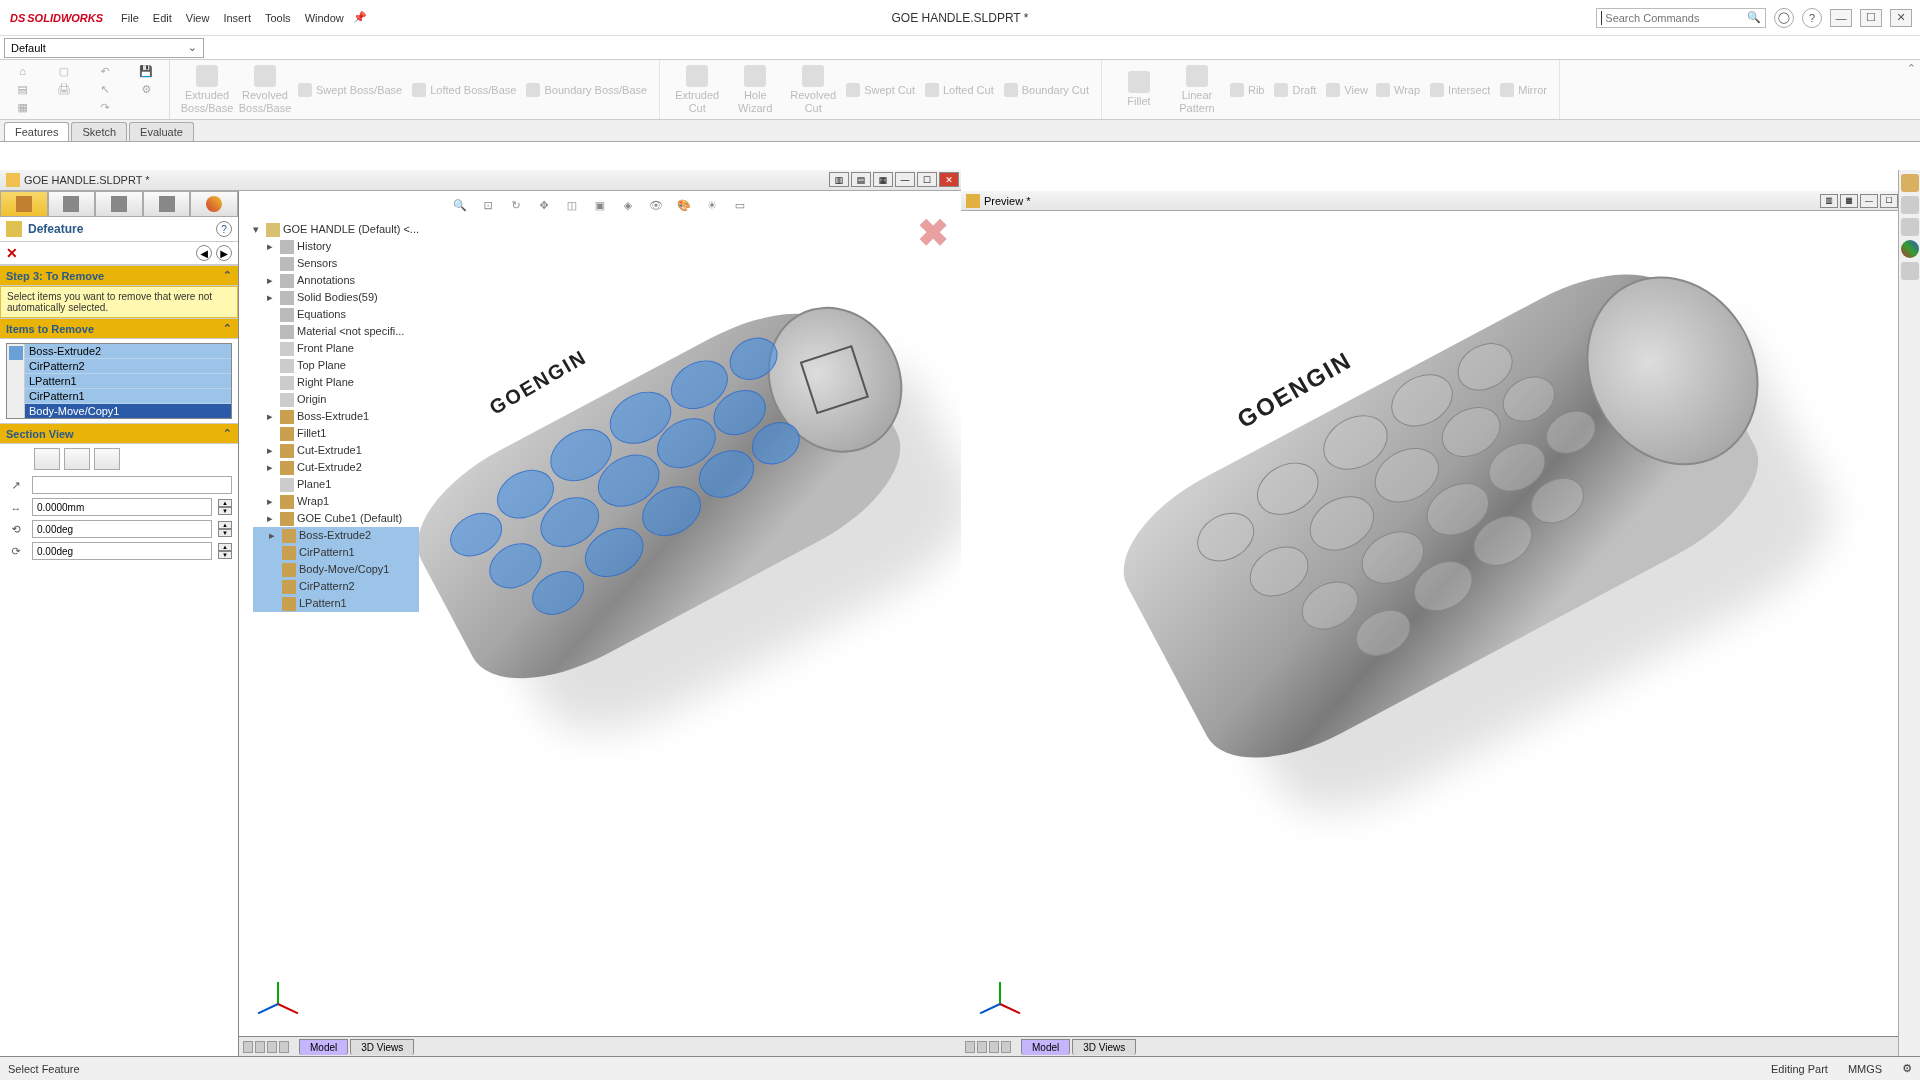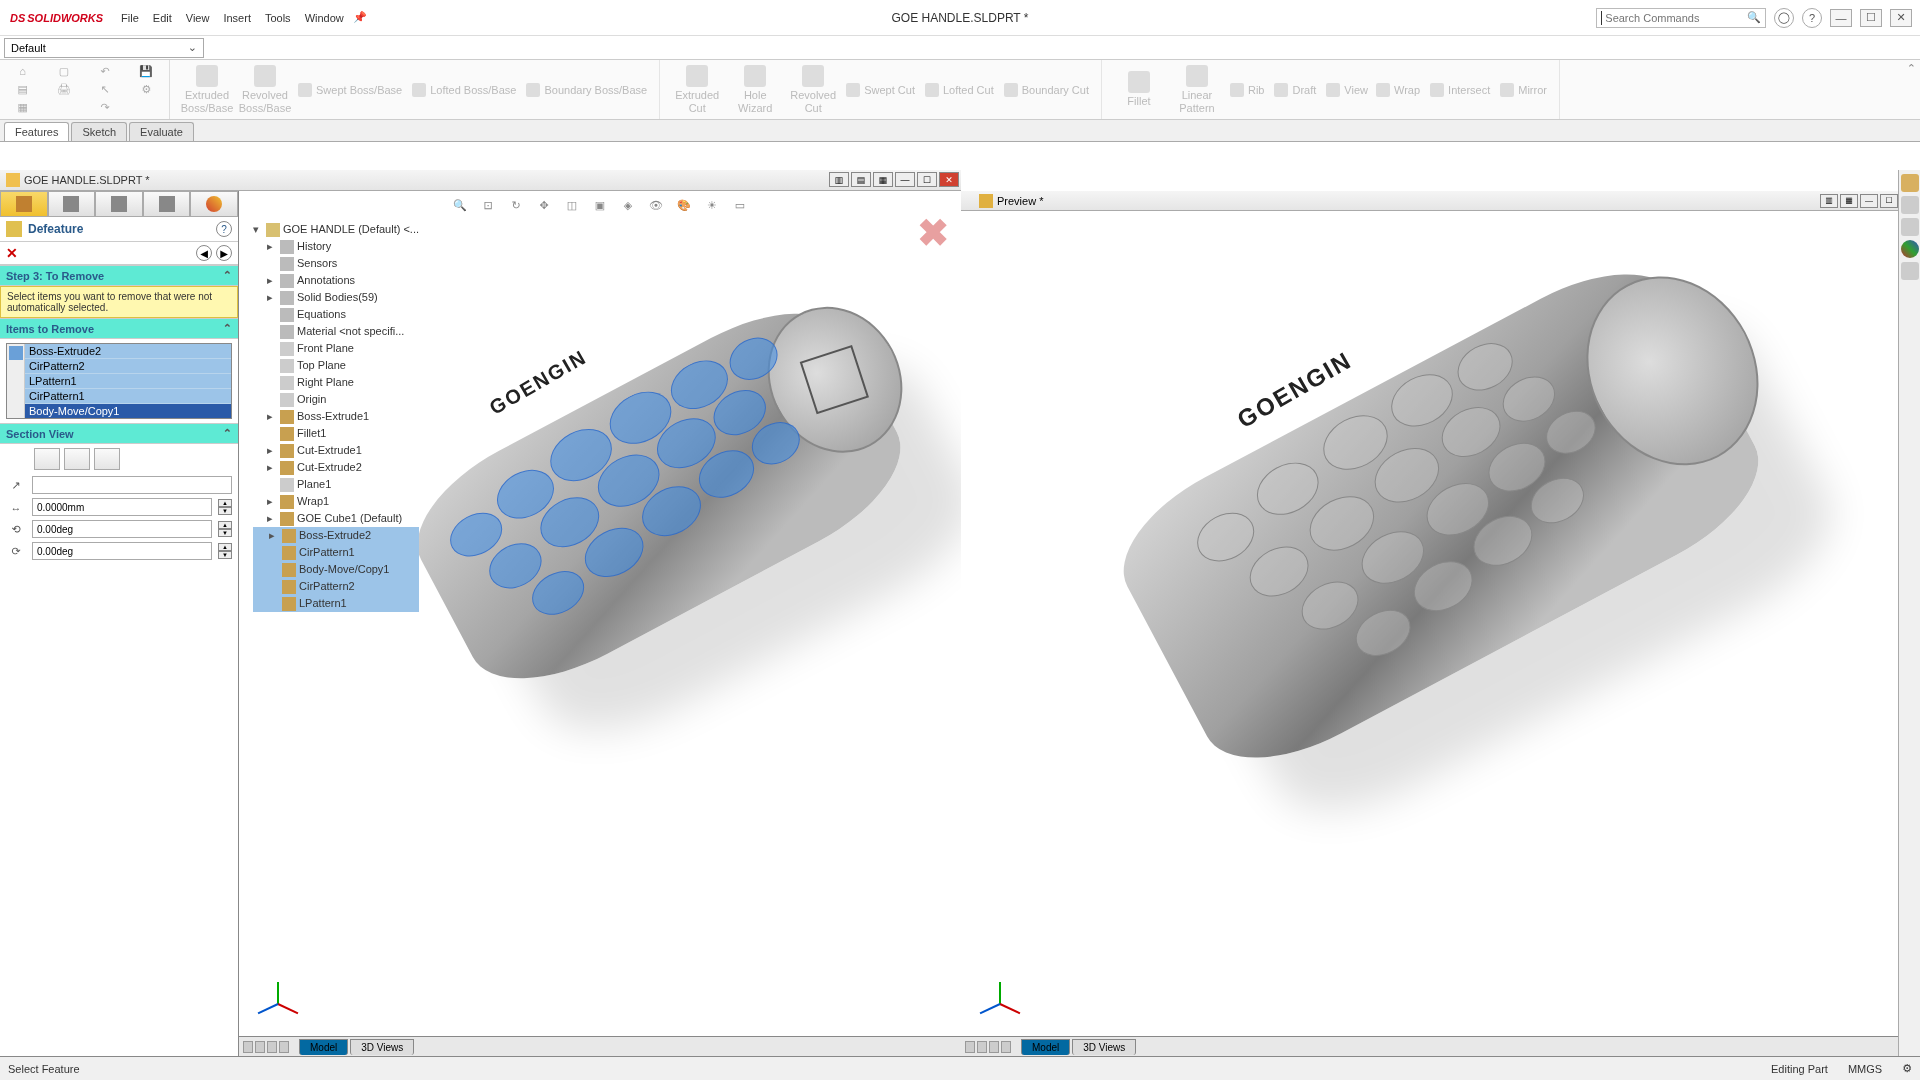--- a/index.html
+++ b/index.html
@@ -65,21 +65,21 @@
 
 .pm-header { display: flex; align-items: center; padding: 4px 6px; border-bottom: 1px solid #ccc; }
 .pm-header .pmicon { width: 16px; height: 16px; background: #e0c050; margin-right: 6px; }
 .pm-header .pmtitle { font-weight: bold; color: #2a5a8a; font-size: 12px; }
 .pm-header .help { margin-left: auto; width: 16px; height: 16px; border: 1px solid #888; border-radius: 50%; color: #2a5a8a; display:flex; align-items:center; justify-content:center; font-size:10px; }
 .pm-nav { display: flex; align-items: center; padding: 3px 6px; gap: 6px; border-bottom: 1px solid #ccc; }
 .pm-nav .x { color: #c00; font-weight: bold; font-size: 14px; }
 .pm-nav .arrows { margin-left: auto; display: flex; gap: 4px; }
 .pm-nav .arrows div { width: 16px; height: 16px; border: 1px solid #888; border-radius: 50%; display:flex; align-items:center; justify-content:center; font-size: 10px; }
 
-.pm-section-hdr { background: #5eead4; padding: 3px 6px; border-top: 1px solid #ccc; border-bottom: 1px solid #ccc; display: flex; align-items:center; justify-content:space-between; color: #2a5a8a; font-weight: bold; }
+.pm-section-hdr { background: #eab308; padding: 3px 6px; border-top: 1px solid #ccc; border-bottom: 1px solid #ccc; display: flex; align-items:center; justify-content:space-between; color: #2a5a8a; font-weight: bold; }
 .pm-section-hdr .coll { color: #555; }
 .pm-hint { background: #fff8b0; border: 1px solid #ddc040; padding: 4px 6px; margin: 0; font-size: 10px; color: #333; }
 
 .pm-list-wrap { padding: 4px 6px; }
 .pm-list { border: 1px solid #888; height: 76px; overflow: auto; font-size: 10px; background: #fff; display:flex; }
 .pm-list .licon { width: 18px; background: #eee; border-right: 1px solid #ccc; display:flex; align-items:flex-start; justify-content:center; padding-top:2px;}
 .pm-list .licon div { width:14px; height:14px; background:#6aa0d8; }
 .pm-list-items { flex:1; }
 .pm-list-item { padding: 1px 4px; background: #9cc4e8; color: #000; border-bottom: 1px solid #b8d4ec; }
 .pm-list-item.sel { background: #2a5aa8; color: #fff; }
@@ -119,25 +119,25 @@
 
 .triad { position: absolute; left: 20px; bottom: 30px; width: 40px; height: 40px; }
 .triad .ax { position: absolute; left: 18px; bottom: 2px; width: 2px; height: 22px; transform-origin: bottom center; }
 .triad .ay { background: #0a0; }
 .triad .axr { background: #c00; transform: rotate(115deg); }
 .triad .axb { background: #05c; transform: rotate(-115deg); }
 
 .bottom-tabs { height: 20px; border-top: 1px solid #888; background: #e8e8e8; display: flex; align-items: center; }
 .bottom-tabs .tick { width: 60px; display:flex; gap:2px; padding:0 4px;}
 .bottom-tabs .tick div { width:10px; height:12px; background:#ccc; border:1px solid #999;}
-.bottom-tabs .btab { padding: 2px 10px; border: 1px solid #888; border-bottom:none; background:#0369a1; font-size:10px; margin-right:2px; border-radius: 0 0 3px 3px;}
+.bottom-tabs .btab { padding: 2px 10px; border: 1px solid #888; border-bottom:none; background:#c4b5fd; font-size:10px; margin-right:2px; border-radius: 0 0 3px 3px;}
 .bottom-tabs .btab.inactive { background:#ddd; }
 
 
-.preview-hdr { height: 20px; border-bottom: 1px solid #aaa; background: linear-gradient(#f5f5f5,#e5e5e5); display:flex; align-items:center; padding: 0 18px; position:relative; }
+.preview-hdr { height: 20px; border-bottom: 1px solid #aaa; background: linear-gradient(#f5f5f5,#e5e5e5); display:flex; align-items:center; padding: 0 5px; position:relative; }
 .preview-hdr .picon { width:14px; height:14px; background:#e0b040; margin-right:4px;}
 .preview-hdr .pbtns { position:absolute; right:2px; display:flex; gap:2px; }
 .preview-hdr .pbtns div { width:18px; height:14px; border:1px solid #888; background:#eee; font-size:8px; display:flex; align-items:center; justify-content:center;}
 
 
 .side-strip { position:absolute; right:0; top: 170px; bottom:24px; width:22px; background:#f0f0f0; border-left:1px solid #aaa; display:flex; flex-direction:column; gap:4px; padding:4px 2px; z-index:10;}
 .side-strip div { width:18px; height:18px; border-radius:3px; }
 
 
 .statusbar { position: absolute; bottom: 0; left: 0; right: 0; height: 24px; border-top: 1px solid #888; background: #f0f0f0; display: flex; align-items: center; padding: 0 8px; font-size: 11px; color: #333; }

